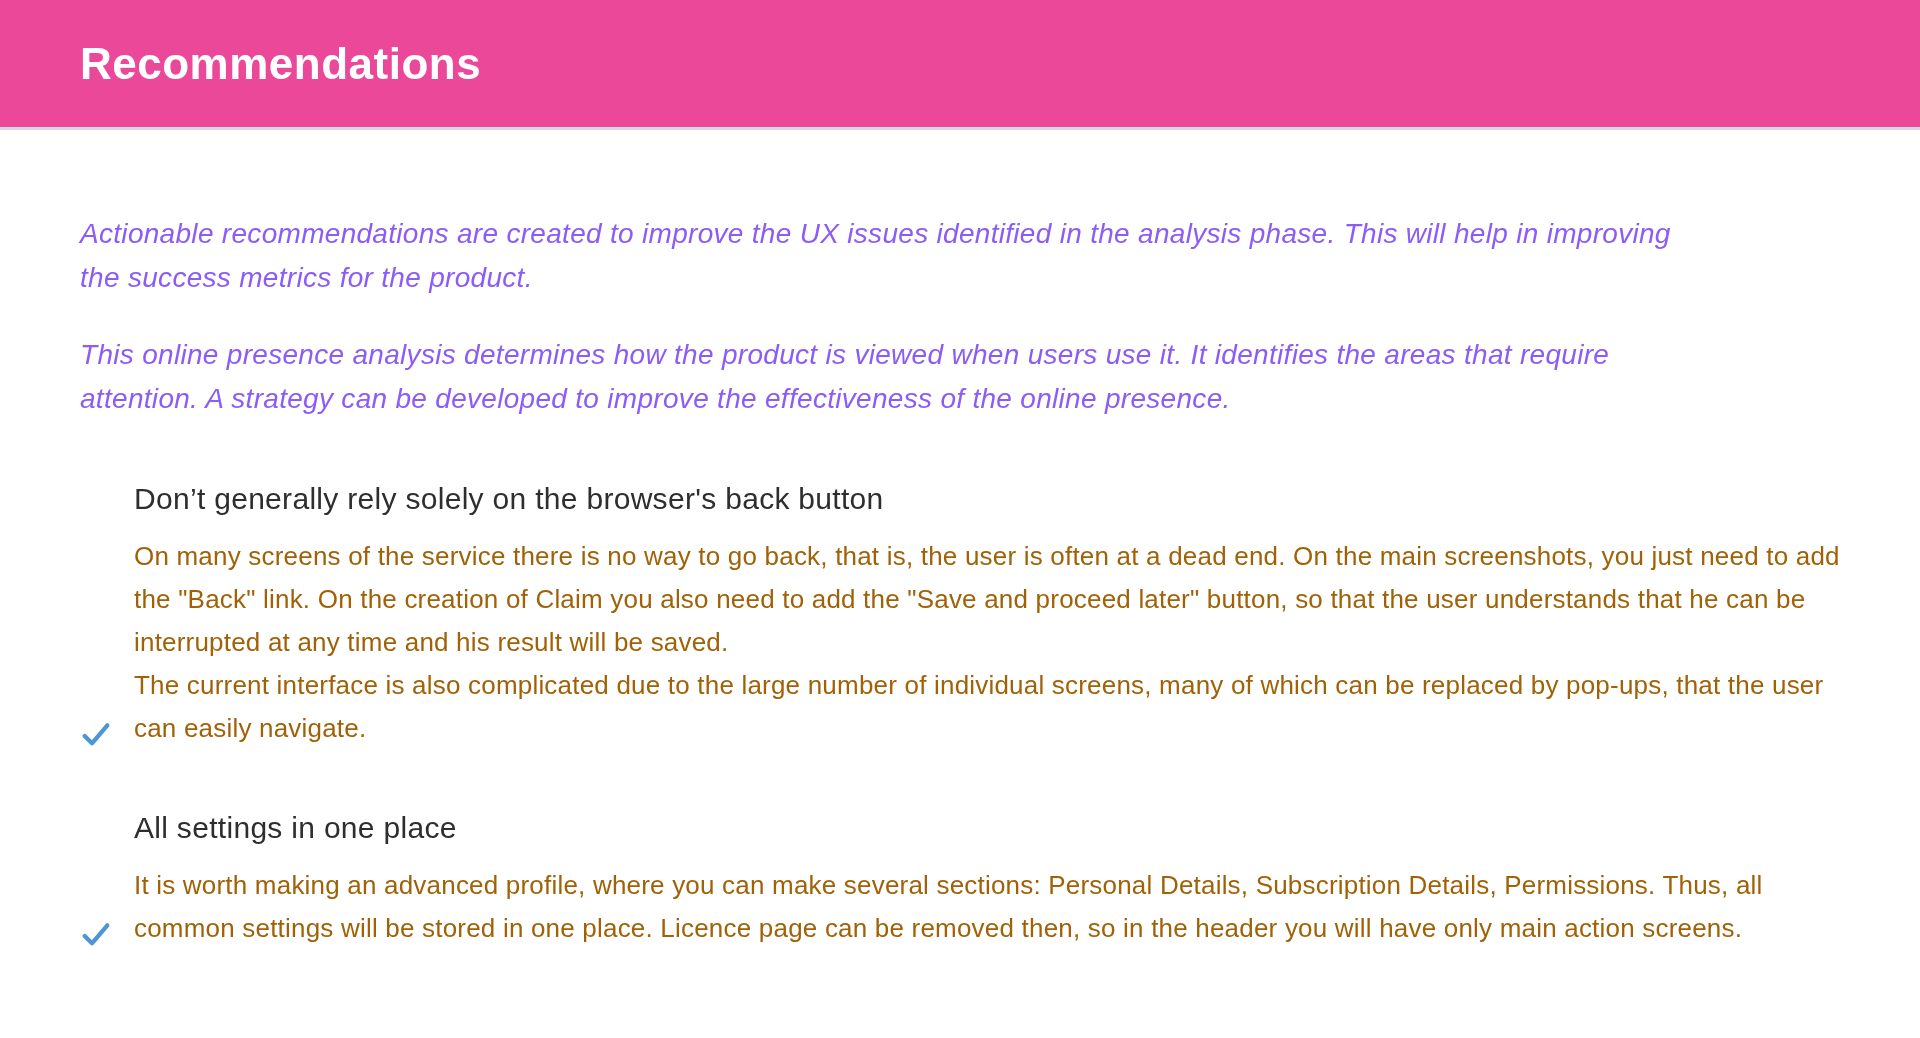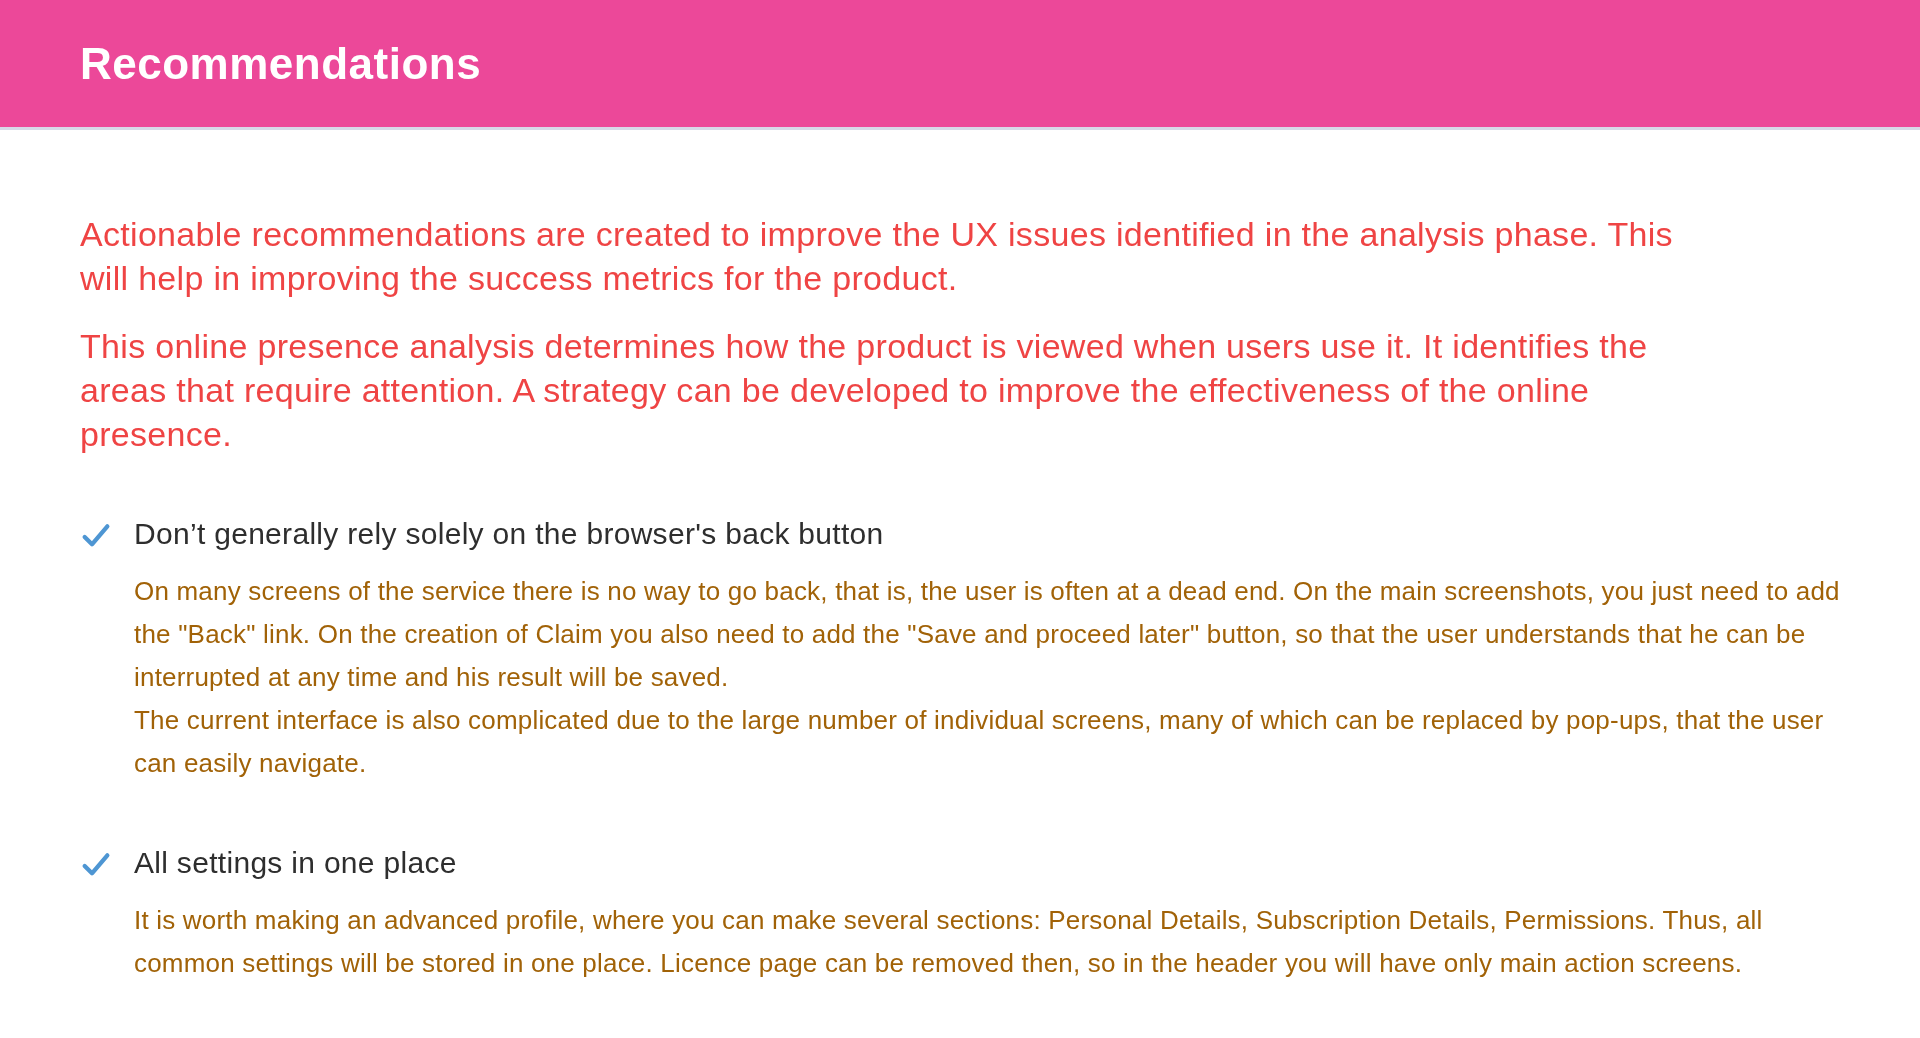--- a/index.html
+++ b/index.html
@@ -23,32 +23,33 @@
     color: #ffffff;
     font-size: 44px;
     font-weight: 800;
     letter-spacing: 0.5px;
   }
   .content {
     padding: 82px 80px 0 80px;
     color: #3a3a3a;
   }
   .intro p {
-    font-size: 34px;
+    font-size: 28px;
     line-height: 44px;
     letter-spacing: 0.3px;
     max-width: 1610px;
-    color: #ef4444;
+    color: #8b5cf6;
+    font-style: italic;
   }
   .intro p + p {
-    margin-top: 24px;
+    margin-top: 33px;
   }
   .rec-section {
     display: flex;
-    align-items: flex-start;
+    align-items: flex-end;
     margin-top: 58px;
   }
   .rec-section .check-wrap {
     width: 32px;
     height: 32px;
     margin-top: 5px;
     margin-right: 22px;
     flex: 0 0 auto;
   }
   .rec-section .check-wrap svg {

